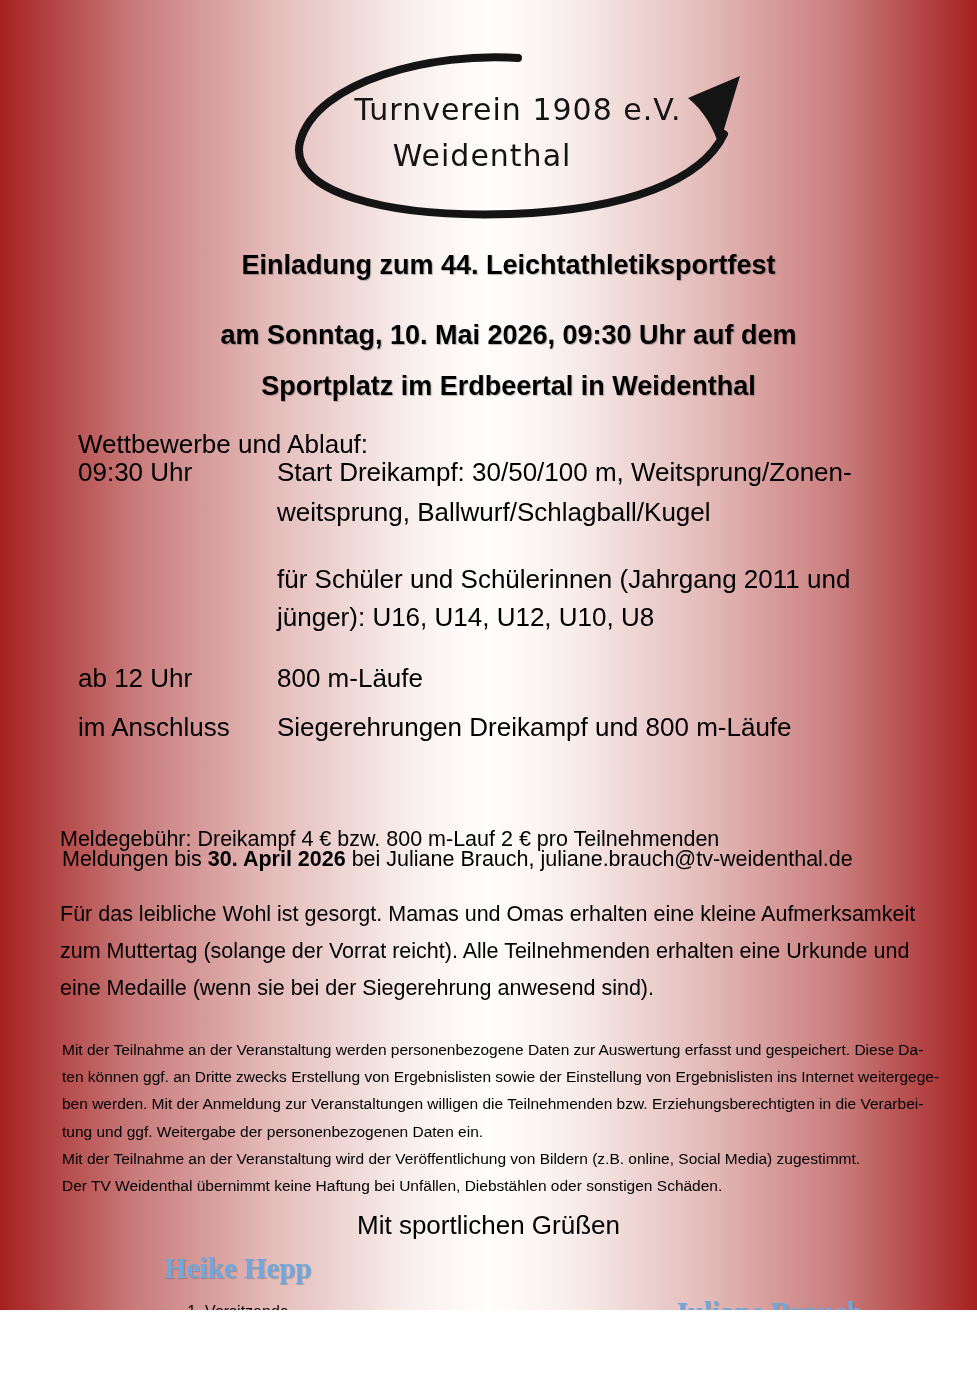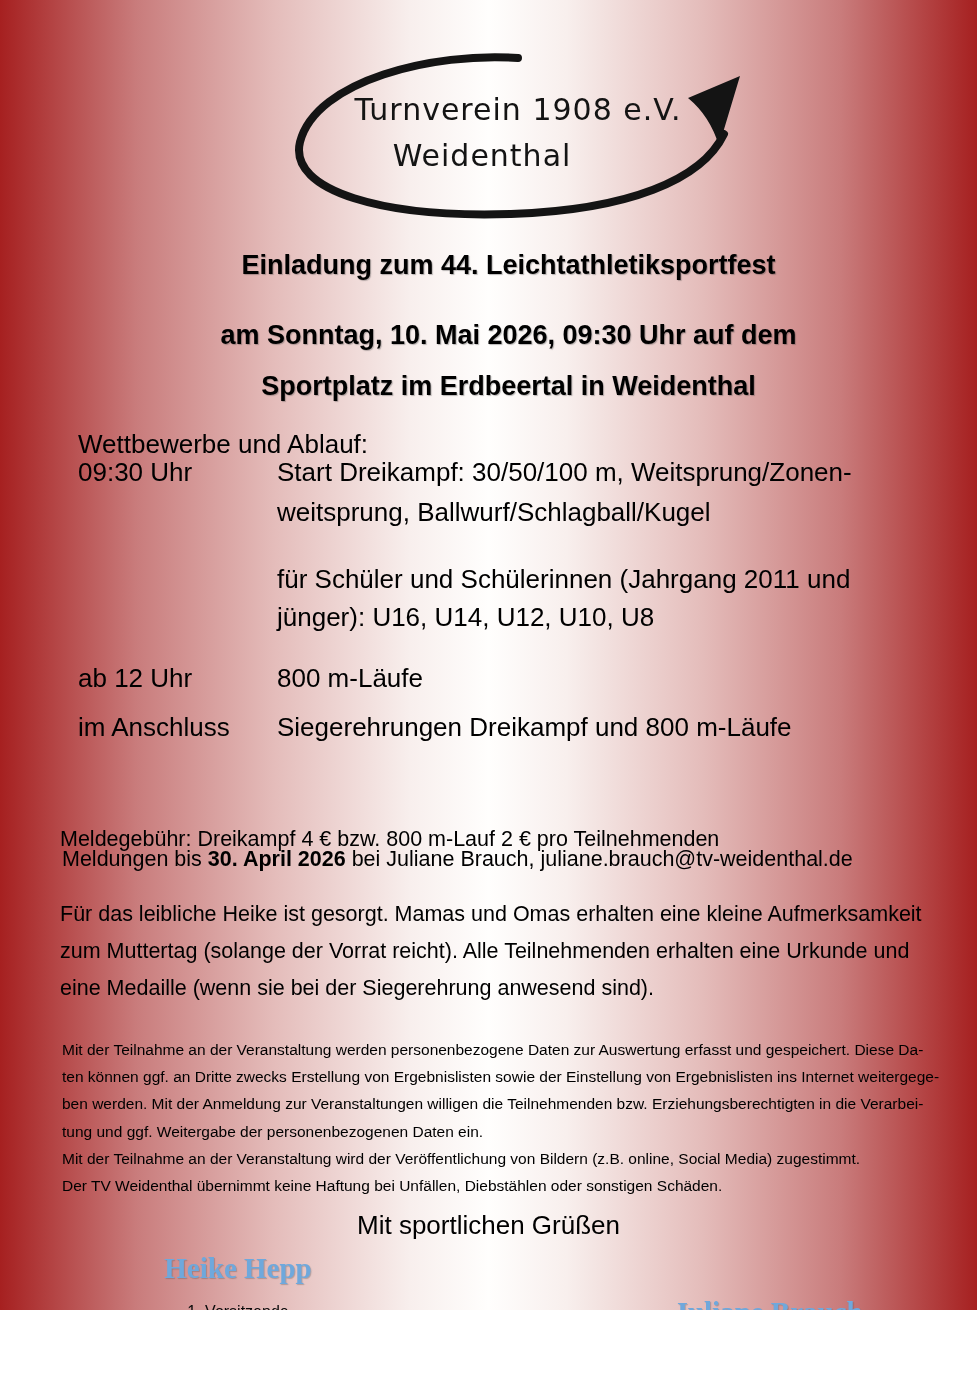--- a/index.html
+++ b/index.html
@@ -117,21 +117,21 @@
 
   <div class="abs sched col-time r3">im Anschluss</div>
   <div class="abs sched col-desc r3">Siegerehrungen Dreikampf und 800 m-Läufe</div>
 
   <div class="abs body-text fee-line">Meldegebühr: Dreikampf 4 € bzw. 800 m-Lauf 2 € pro Teilnehmenden</div>
   <div class="abs body-text reg-line">
     <span>Meldungen bis </span><span style="font-weight:bold">30. April 2026</span><span> bei Juliane Brauch, juliane.brauch@tv-weidenthal.de</span>
   </div>
 
   <div class="abs body-text info-para">
-    <div>Für das leibliche Heike ist gesorgt. Mamas und Omas erhalten eine kleine Aufmerksamkeit</div>
+    <div>Für das leibliche Wohl ist gesorgt. Mamas und Omas erhalten eine kleine Aufmerksamkeit</div>
     <div>zum Muttertag (solange der Vorrat reicht). Alle Teilnehmenden erhalten eine Urkunde und</div>
     <div>eine Medaille (wenn sie bei der Siegerehrung anwesend sind).</div>
   </div>
 
   <div class="abs legal">
     <div>Mit der Teilnahme an der Veranstaltung werden personenbezogene Daten zur Auswertung erfasst und gespeichert. Diese Da-</div>
     <div>ten können ggf. an Dritte zwecks Erstellung von Ergebnislisten sowie der Einstellung von Ergebnislisten ins Internet weitergege-</div>
     <div>ben werden. Mit der Anmeldung zur Veranstaltungen willigen die Teilnehmenden bzw. Erziehungsberechtigten in die Verarbei-</div>
     <div>tung und ggf. Weitergabe der personenbezogenen Daten ein.</div>
     <div>Mit der Teilnahme an der Veranstaltung wird der Veröffentlichung von Bildern (z.B. online, Social Media) zugestimmt.</div>

